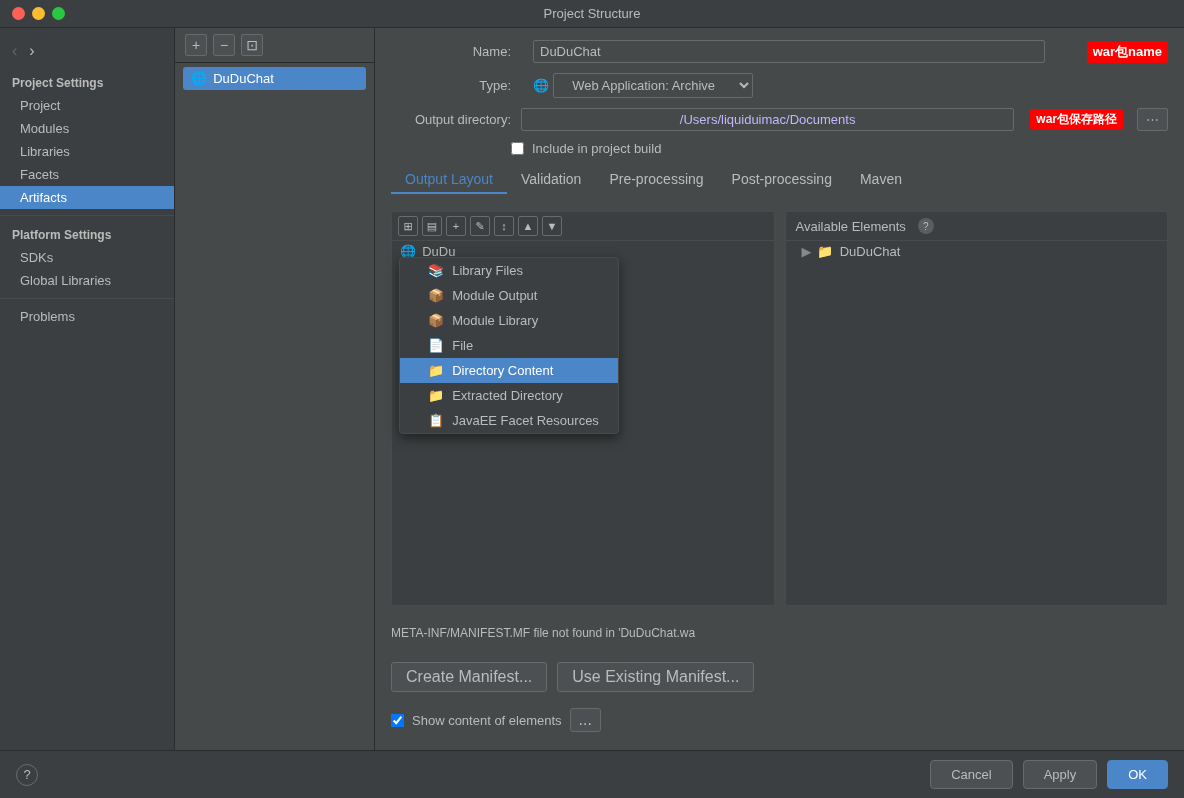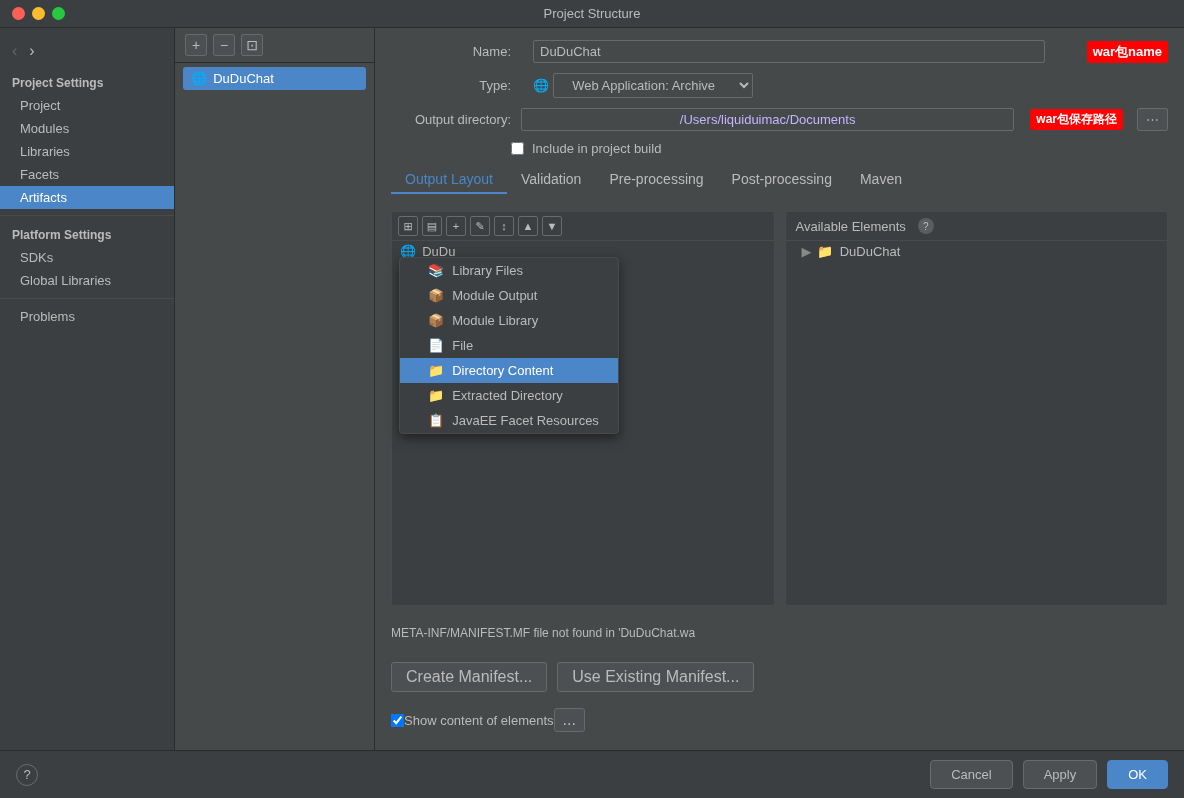--- a/index.html
+++ b/index.html
@@ -357,20 +357,21 @@
       padding: 5px 14px;
       cursor: pointer;
       border-radius: 3px;
       font-size: 16px;
     }
 
     
     .show-content-row {
       display: flex;
       align-items: center;
+      gap: 8px;
       padding: 6px 0;
     }
 
     
     .bottom-bar {
       height: 48px;
       background: #3c3f41;
       border-top: 1px solid #2b2b2b;
       display: flex;
       align-items: center;

